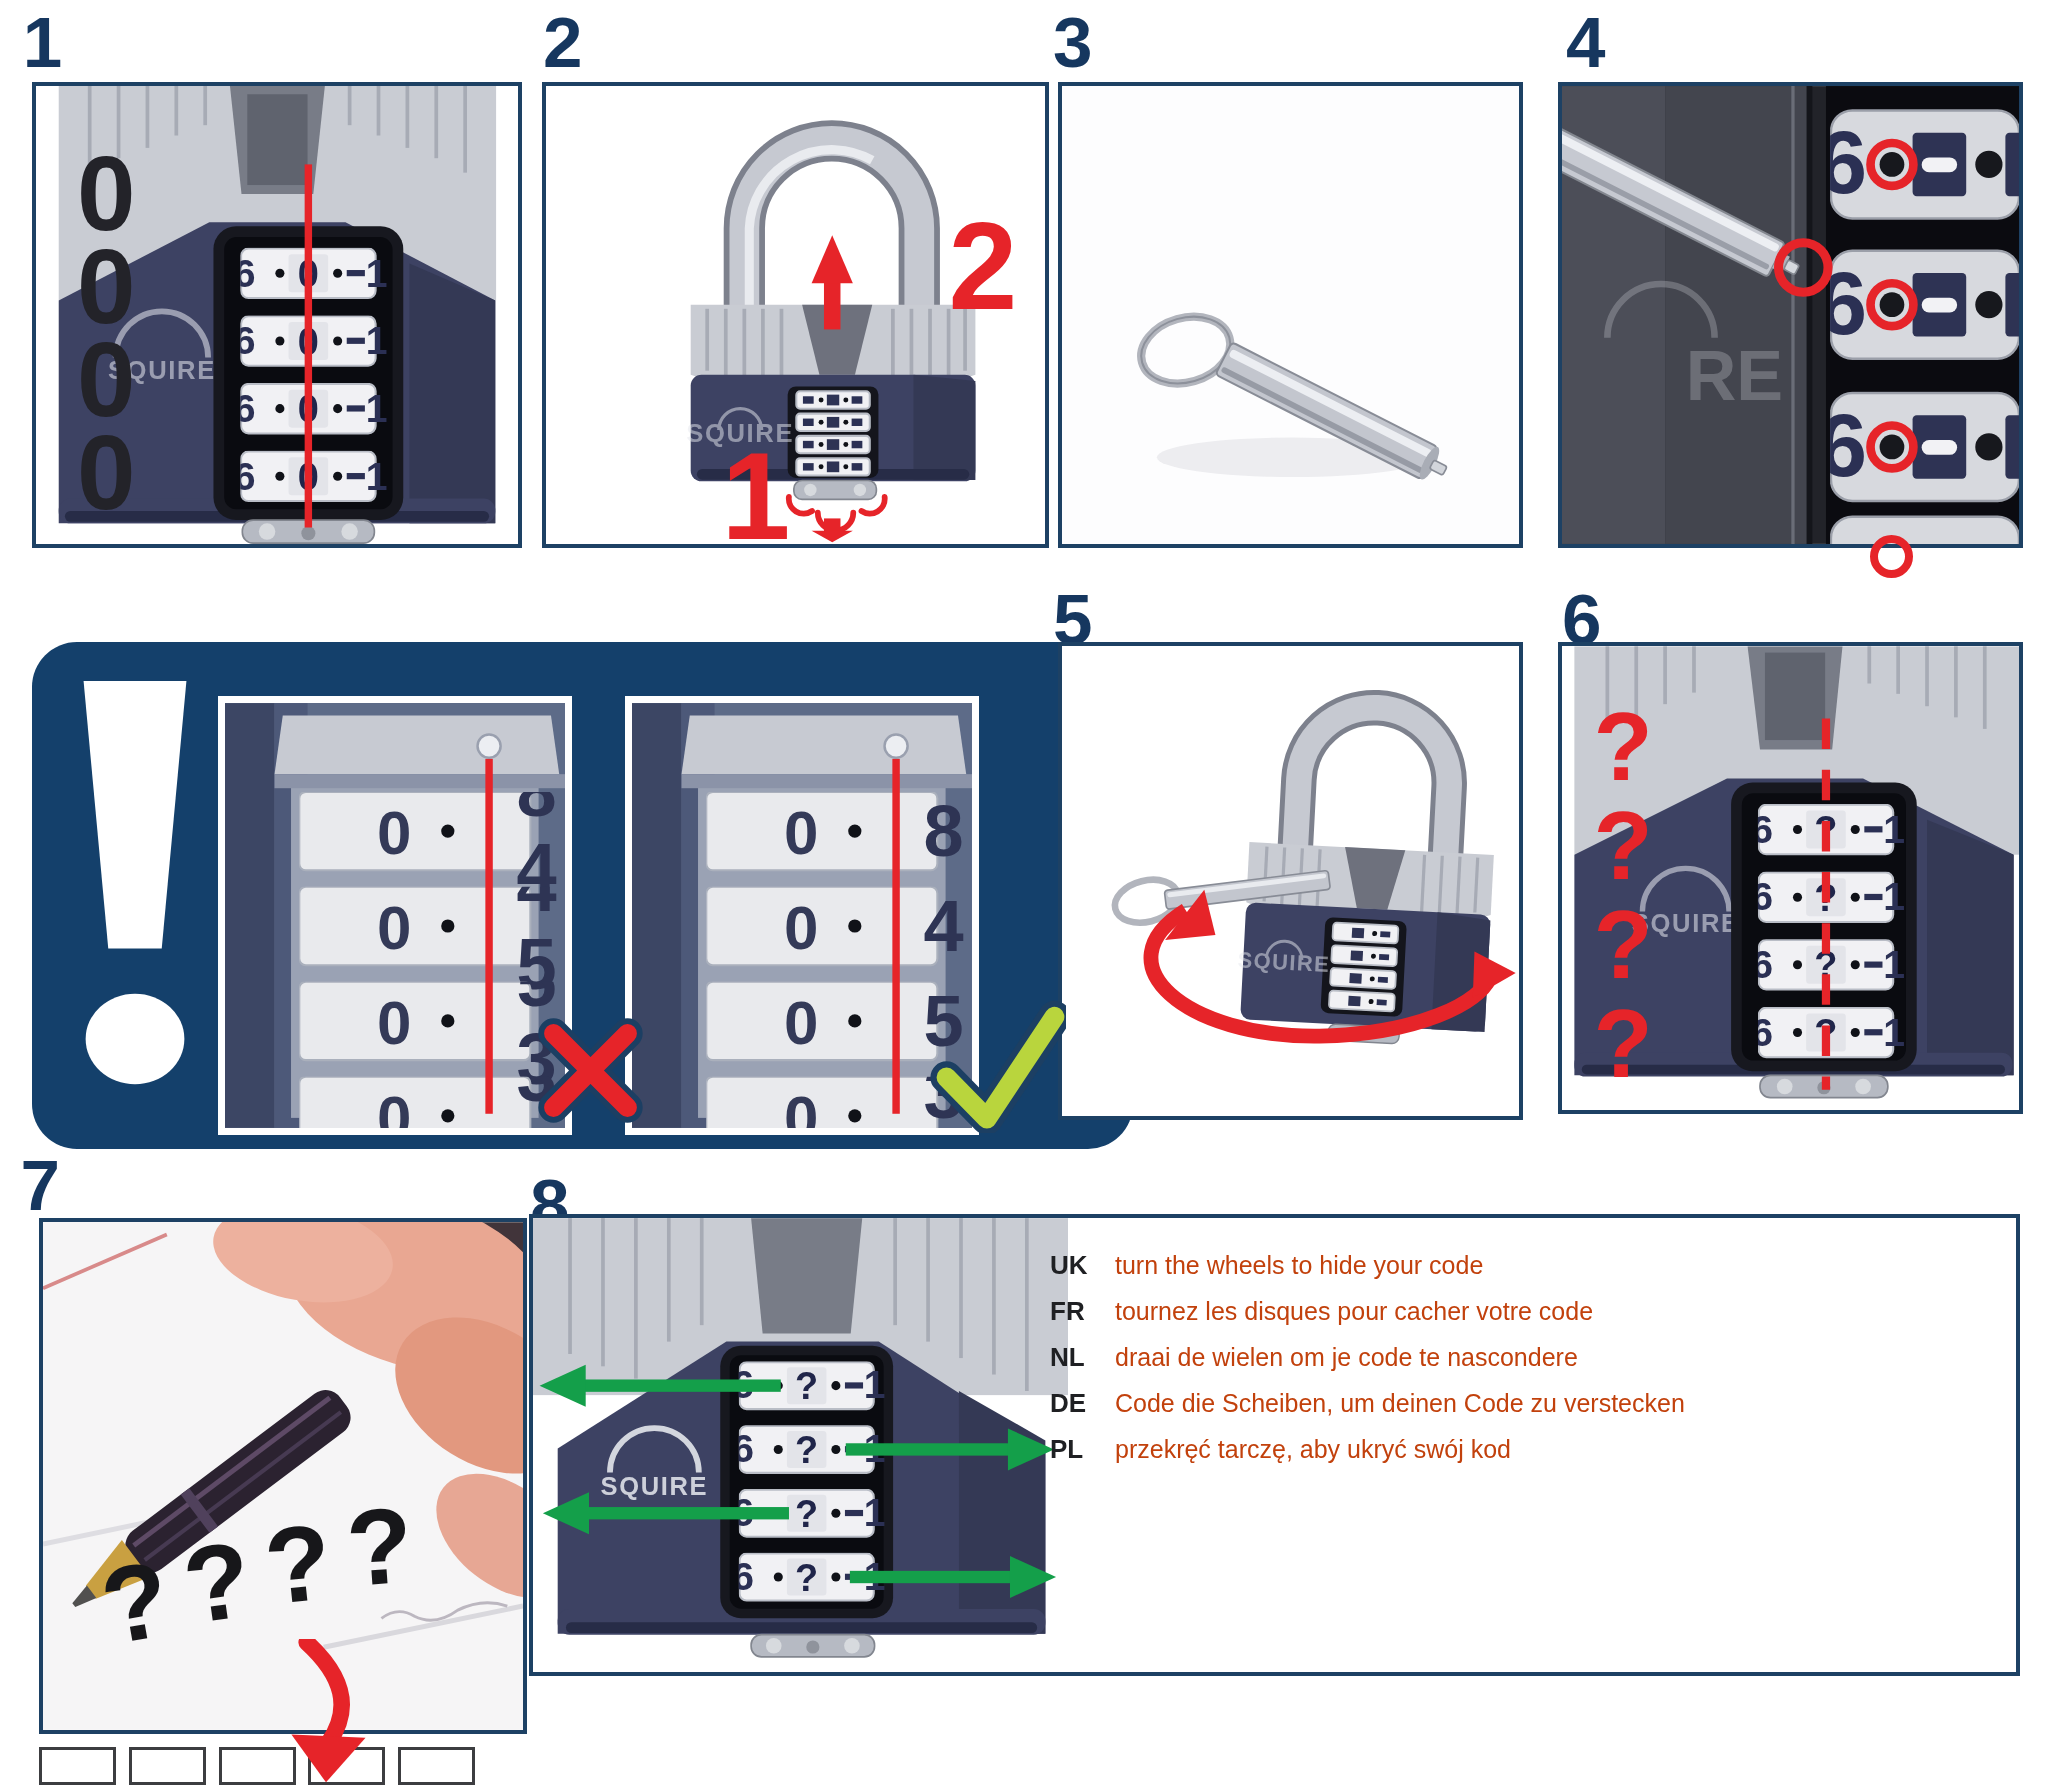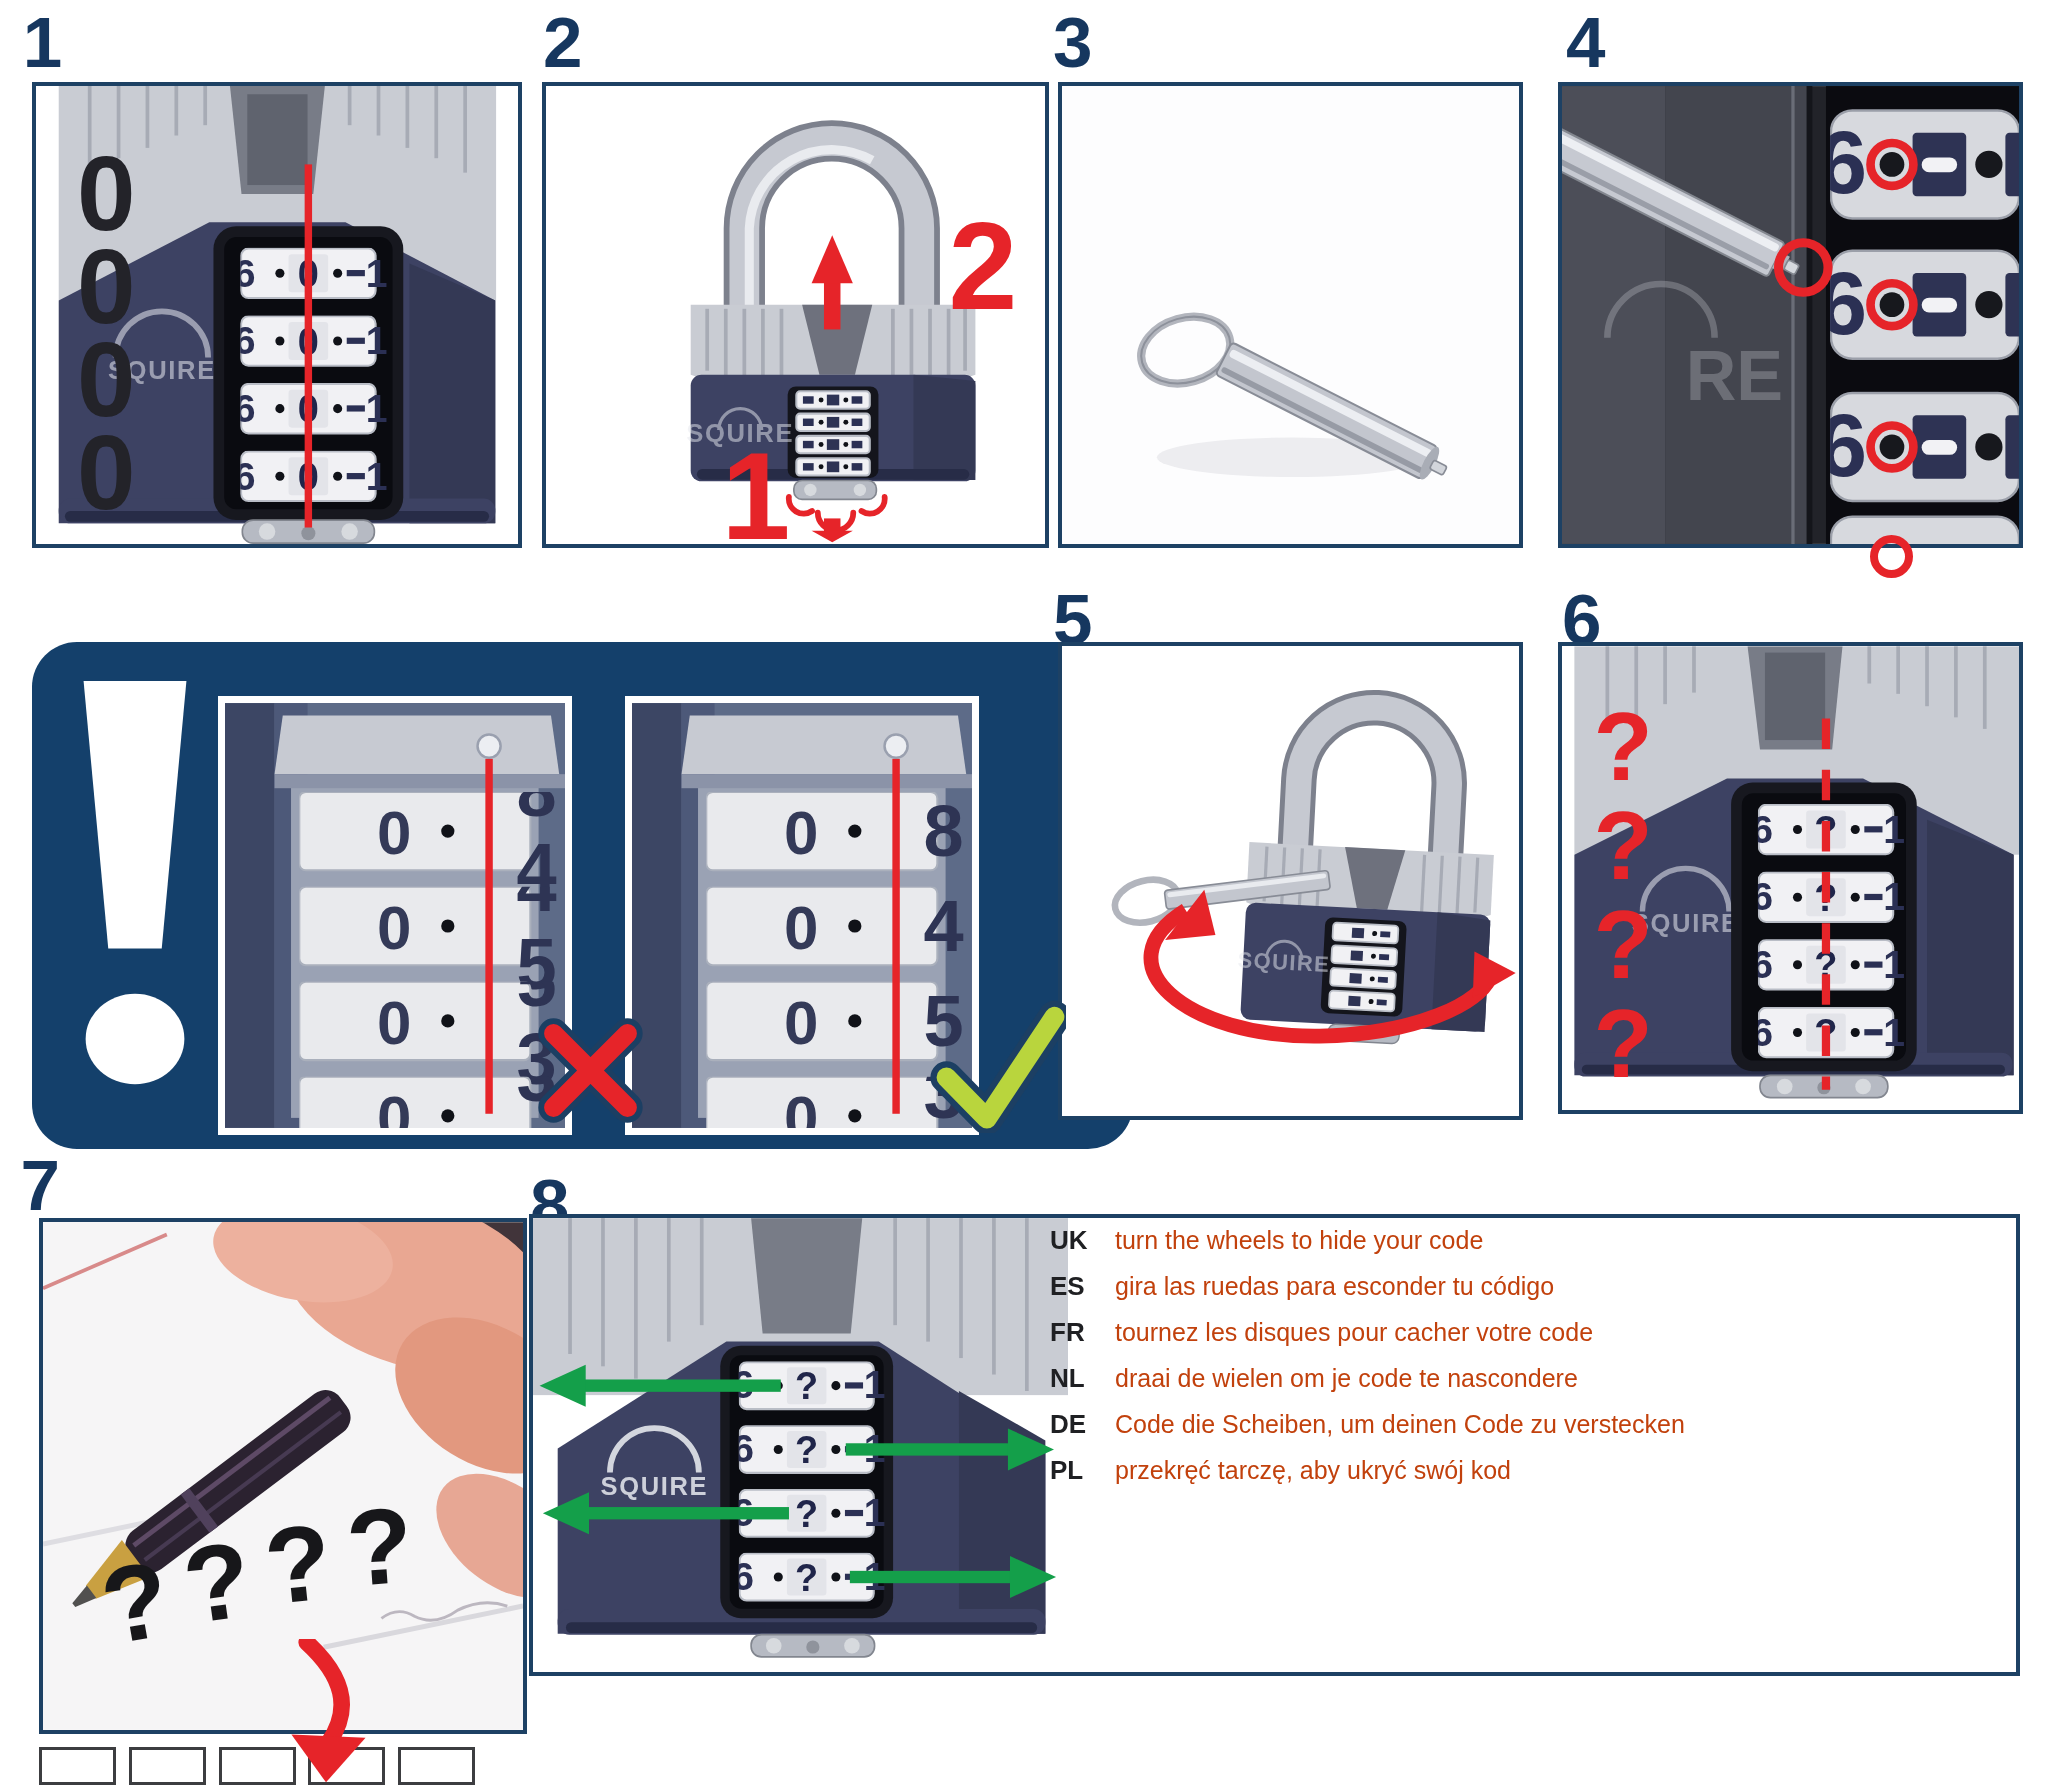--- a/index.html
+++ b/index.html
@@ -644,28 +644,24 @@
           <polygon points="128,356 128,458 16,407"></polygon>
         <rect x="760" y="547" width="400" height="30"></rect>
           <polygon points="1154,511 1154,613 1266,562"></polygon>
         <rect x="130" y="702" width="492" height="30"></rect>
           <polygon points="136,666 136,768 24,717"></polygon>
         <rect x="770" y="857" width="395" height="30"></rect>
           <polygon points="1159,821 1159,923 1271,872"></polygon>
       </g>
     </svg>
 
-    <div class="langs" style="left:517px;top:7px;width:947px">
+    <div class="langs" style="left:517px;top:32px;width:947px">
       <div class="lang-row">
           <span class="lang-code">UK</span>
           <span class="lang-text">turn the wheels to hide your code</span>
-        </div>
-      <div class="lang-row">
-          <span class="lang-code">ES</span>
-          <span class="lang-text">gira las ruedas para esconder tu código</span>
         </div>
       <div class="lang-row">
           <span class="lang-code">FR</span>
           <span class="lang-text">tournez les disques pour cacher votre code</span>
         </div>
       <div class="lang-row">
           <span class="lang-code">NL</span>
           <span class="lang-text">draai de wielen om je code te nascondere</span>
         </div>
       <div class="lang-row">

